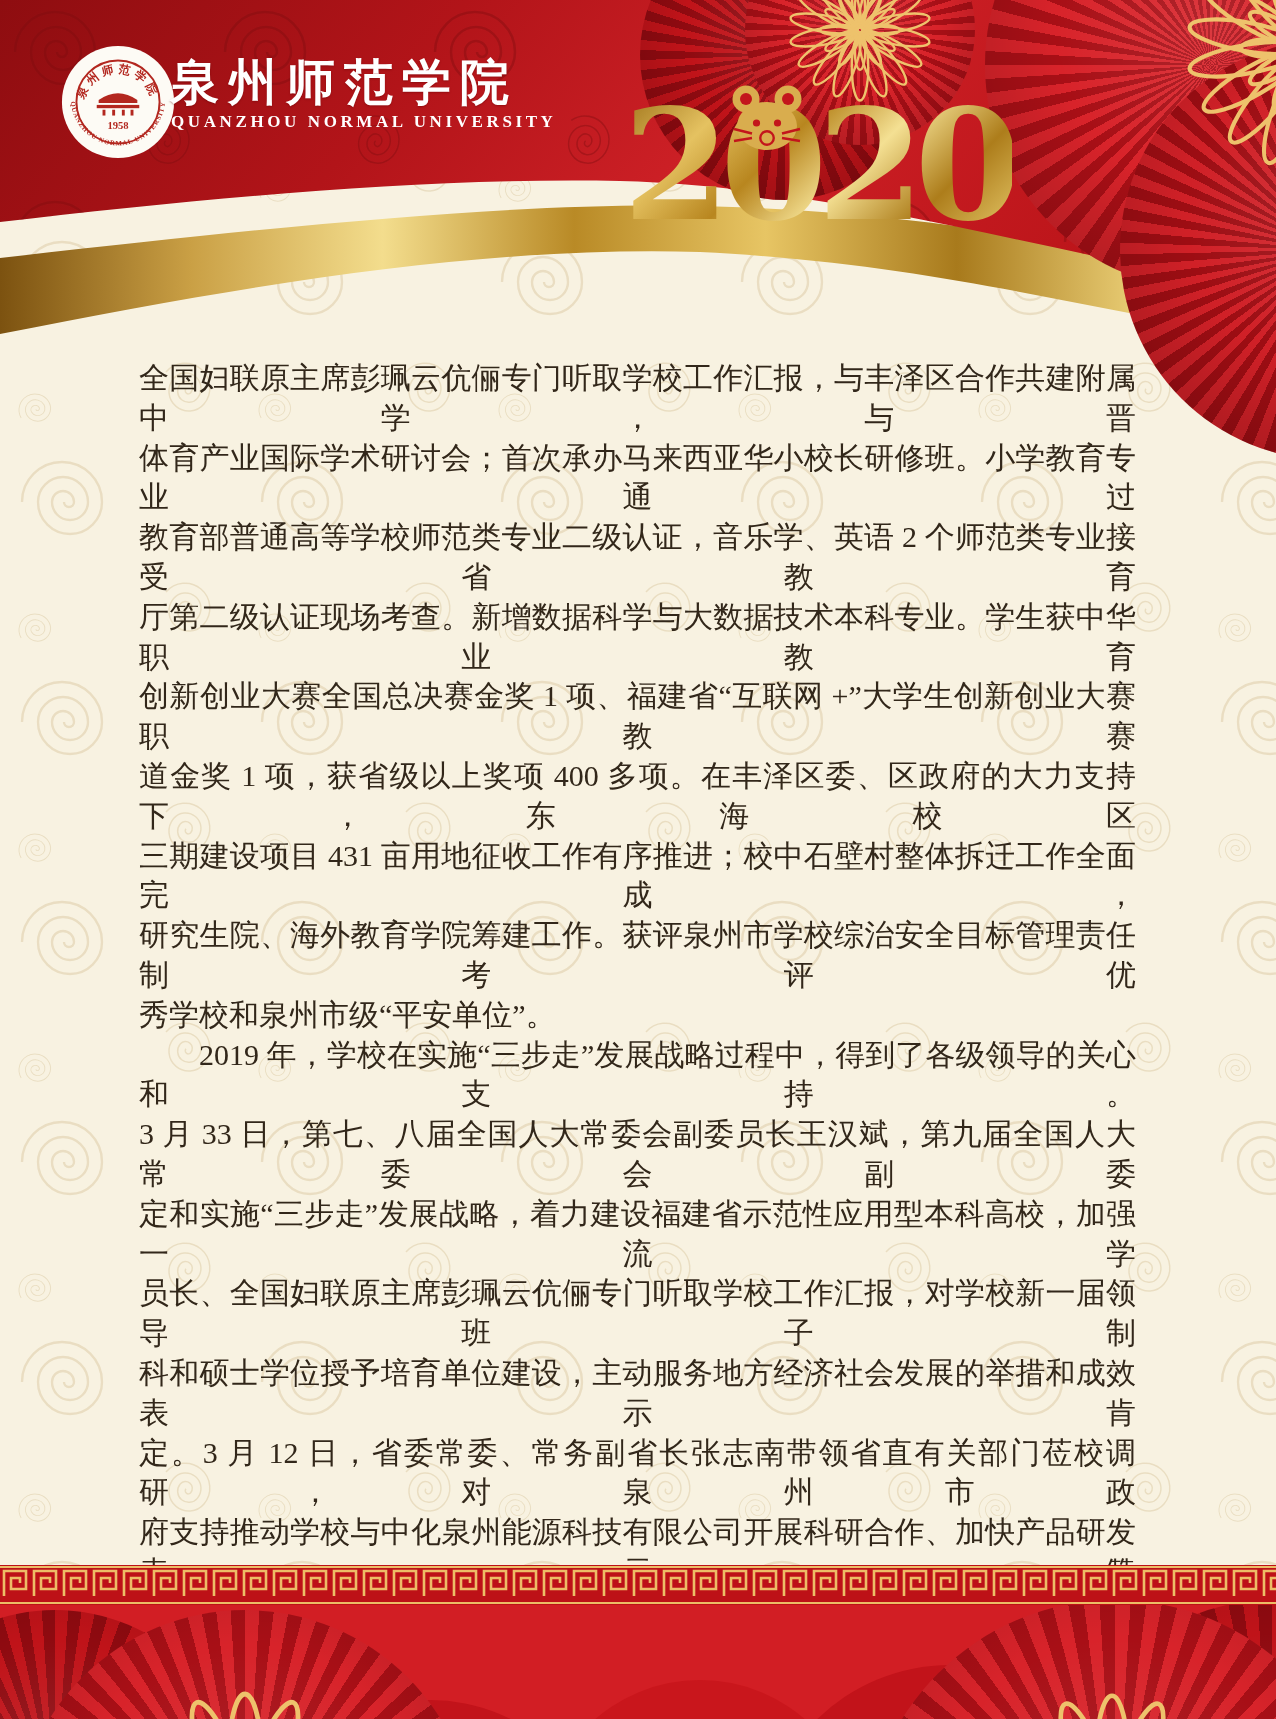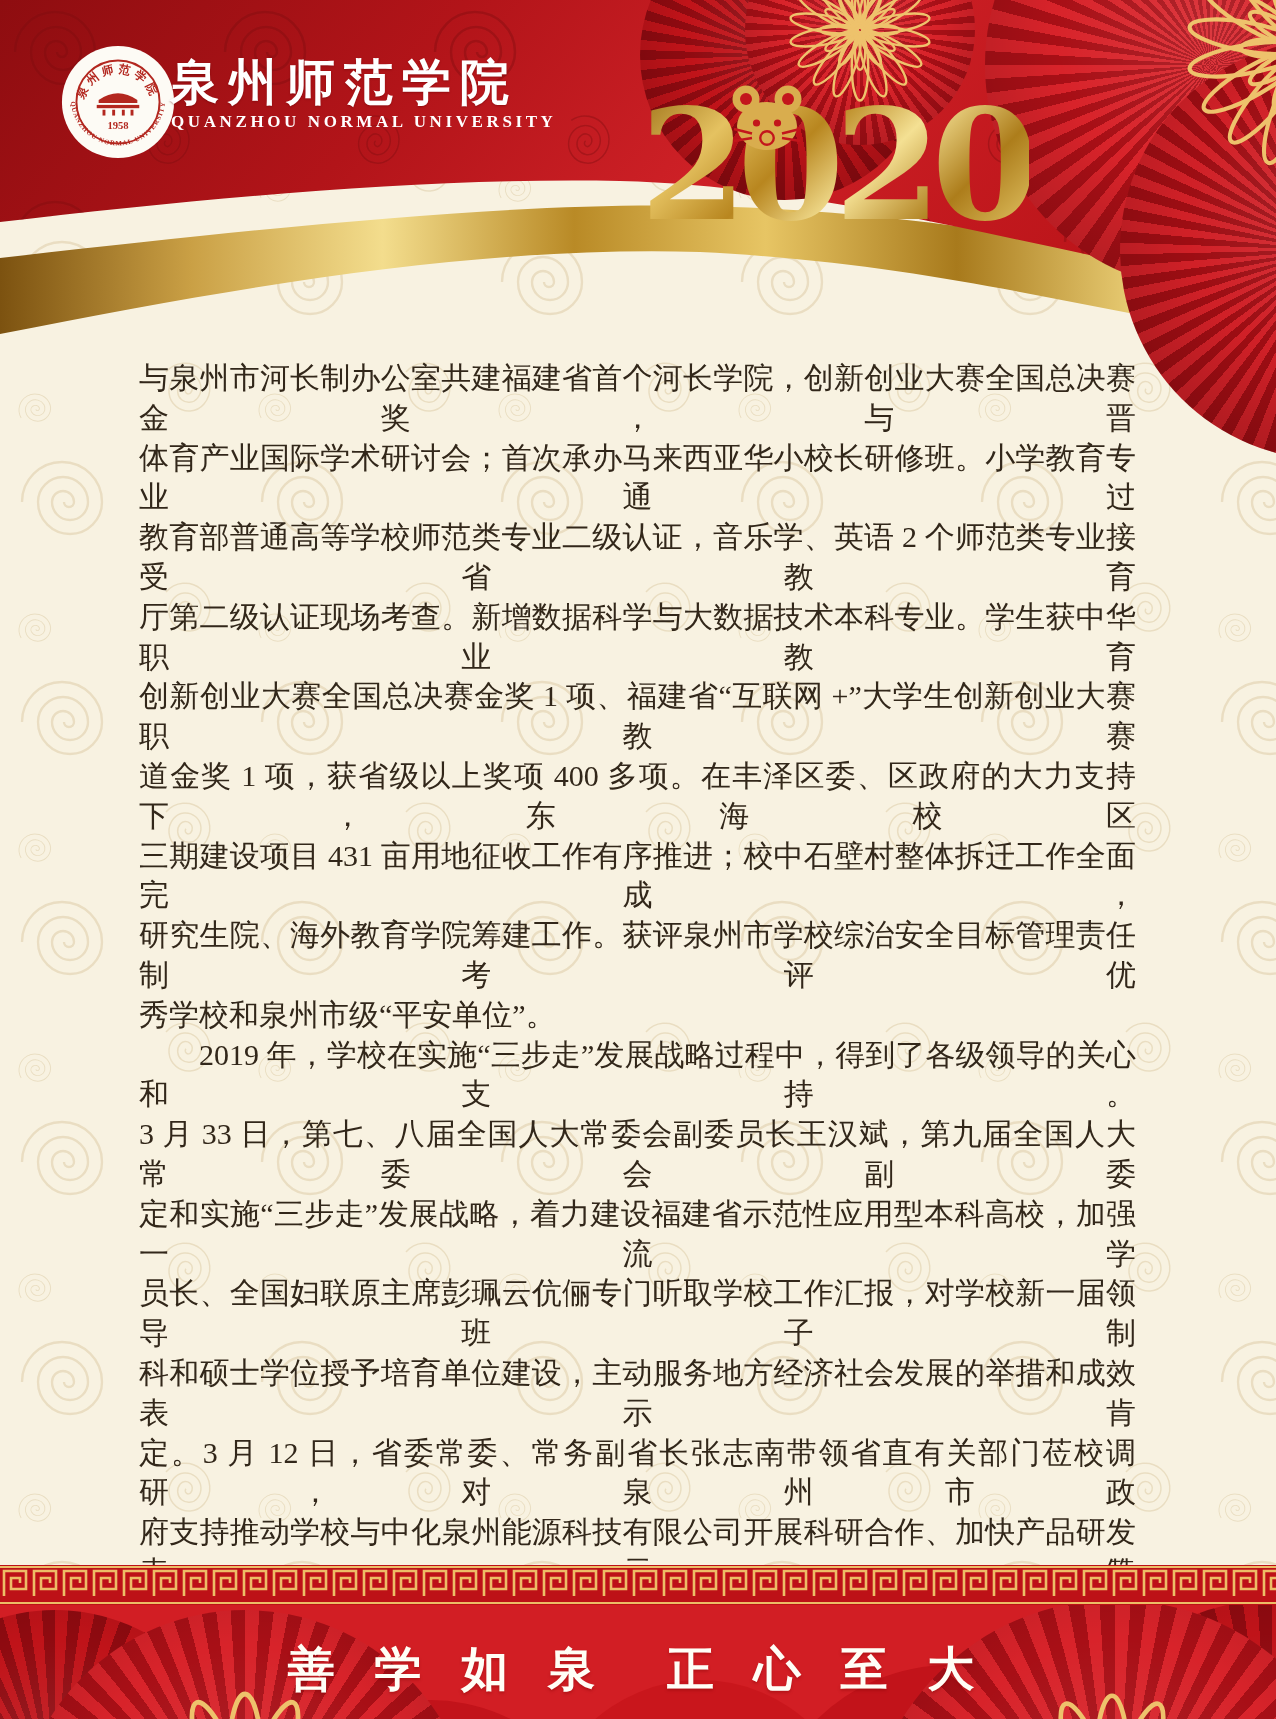--- a/index.html
+++ b/index.html
@@ -19,21 +19,21 @@
   .gold-flower{position:absolute;z-index:3;overflow:visible;}
   .gold-flower ellipse,.gold-flower circle{fill:none;stroke:#eec26c;stroke-width:3.2;}
 
   .logo{position:absolute;left:60px;top:44px;z-index:4;display:flex;align-items:flex-start;}
   .seal-text{fill:#b3271f;font-weight:bold;}
   .name-cn{position:absolute;left:170px;top:50px;z-index:4;color:#ffffff;font-size:49px;font-weight:700;
            letter-spacing:9px;text-shadow:0 1px 2px rgba(90,0,0,.4);white-space:nowrap;}
   .name-en{position:absolute;left:171px;top:112px;z-index:4;color:#ffffff;font-size:17px;font-weight:700;
            letter-spacing:3.6px;white-space:nowrap;}
 
-  .year-art{position:absolute;left:640px;top:88px;z-index:4;font-size:154px;line-height:1;font-weight:900;
+  .year-art{position:absolute;left:623px;top:88px;z-index:4;font-size:154px;line-height:1;font-weight:900;
             letter-spacing:-10px;font-family:"DejaVu Serif","Liberation Serif",serif;
             background:linear-gradient(135deg,#9a6d14 0%,#e5c261 22%,#b8861f 40%,#f4e093 58%,#ad7d1b 78%,#e8cb6c 100%);
             -webkit-background-clip:text;background-clip:text;color:transparent;
             text-shadow:none;text-decoration:underline;}
   .rat-icon{position:absolute;left:728px;top:84px;z-index:5;}
 
   
   .article{position:absolute;left:139px;top:358px;width:997px;z-index:2;color:#32271a;
            font-size:30px;line-height:39.8px;}
   .line{text-align:justify;text-align-last:justify;white-space:normal;}
@@ -216,21 +216,21 @@
       <circle cx="19" cy="26" r="2.4" fill="#c3161c"></circle>
         <circle cx="33" cy="26" r="2.4" fill="#c3161c"></circle>
       <g stroke="#c3161c" stroke-width="1.6" fill="none">
         <path d="M4,30 L16,33 M4,38 L16,36 M48,30 L36,33 M48,38 L36,36"></path>
         <circle cx="26" cy="36" r="4.5"></circle>
       </g>
     </svg>
   </div>
 
   <div class="article">
-      <div class="line">与泉州市河长制办公室共建福建省首个河长学院，创新创业大赛全国总决赛金奖，与晋</div>
+      <div class="line">全国妇联原主席彭珮云伉俪专门听取学校工作汇报，与丰泽区合作共建附属中学，与晋</div>
       <div class="line">体育产业国际学术研讨会；首次承办马来西亚华小校长研修班。小学教育专业通过</div>
       <div class="line">教育部普通高等学校师范类专业二级认证，音乐学、英语 2 个师范类专业接受省教育</div>
       <div class="line">厅第二级认证现场考查。新增数据科学与大数据技术本科专业。学生获中华职业教育</div>
       <div class="line">创新创业大赛全国总决赛金奖 1 项、福建省“互联网 +”大学生创新创业大赛职教赛</div>
       <div class="line">道金奖 1 项，获省级以上奖项 400 多项。在丰泽区委、区政府的大力支持下，东海校区</div>
       <div class="line">三期建设项目 431 亩用地征收工作有序推进；校中石壁村整体拆迁工作全面完成，</div>
       <div class="line">研究生院、海外教育学院筹建工作。获评泉州市学校综治安全目标管理责任制考评优</div>
       <div class="line end">秀学校和泉州市级“平安单位”。</div>
       <div class="line indent">2019 年，学校在实施“三步走”发展战略过程中，得到了各级领导的关心和支持。</div>
       <div class="line">3 月 33 日，第七、八届全国人大常委会副委员长王汉斌，第九届全国人大常委会副委</div>
@@ -323,18 +323,15 @@
         <ellipse cx="0" cy="-28" rx="7" ry="25" transform="rotate(150)"></ellipse>
         <ellipse cx="0" cy="-28" rx="7" ry="25" transform="rotate(180)"></ellipse>
         <ellipse cx="0" cy="-28" rx="7" ry="25" transform="rotate(210)"></ellipse>
         <ellipse cx="0" cy="-28" rx="7" ry="25" transform="rotate(240)"></ellipse>
         <ellipse cx="0" cy="-28" rx="7" ry="25" transform="rotate(270)"></ellipse>
         <ellipse cx="0" cy="-28" rx="7" ry="25" transform="rotate(300)"></ellipse>
         <ellipse cx="0" cy="-28" rx="7" ry="25" transform="rotate(330)"></ellipse>
         <circle r="9"></circle>
       </svg>
 
-    <div class="slogan">
-      <span>善 学 如 泉</span><span class="gap"></span><span>正 心 至 大</span>
-    </div>
   </div>
 
 </div>
 
 </body></html>

